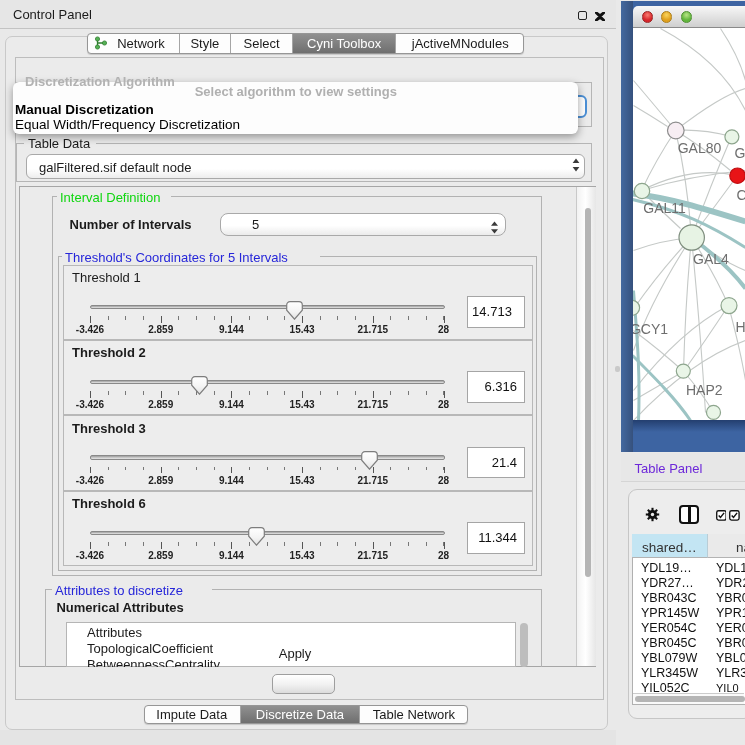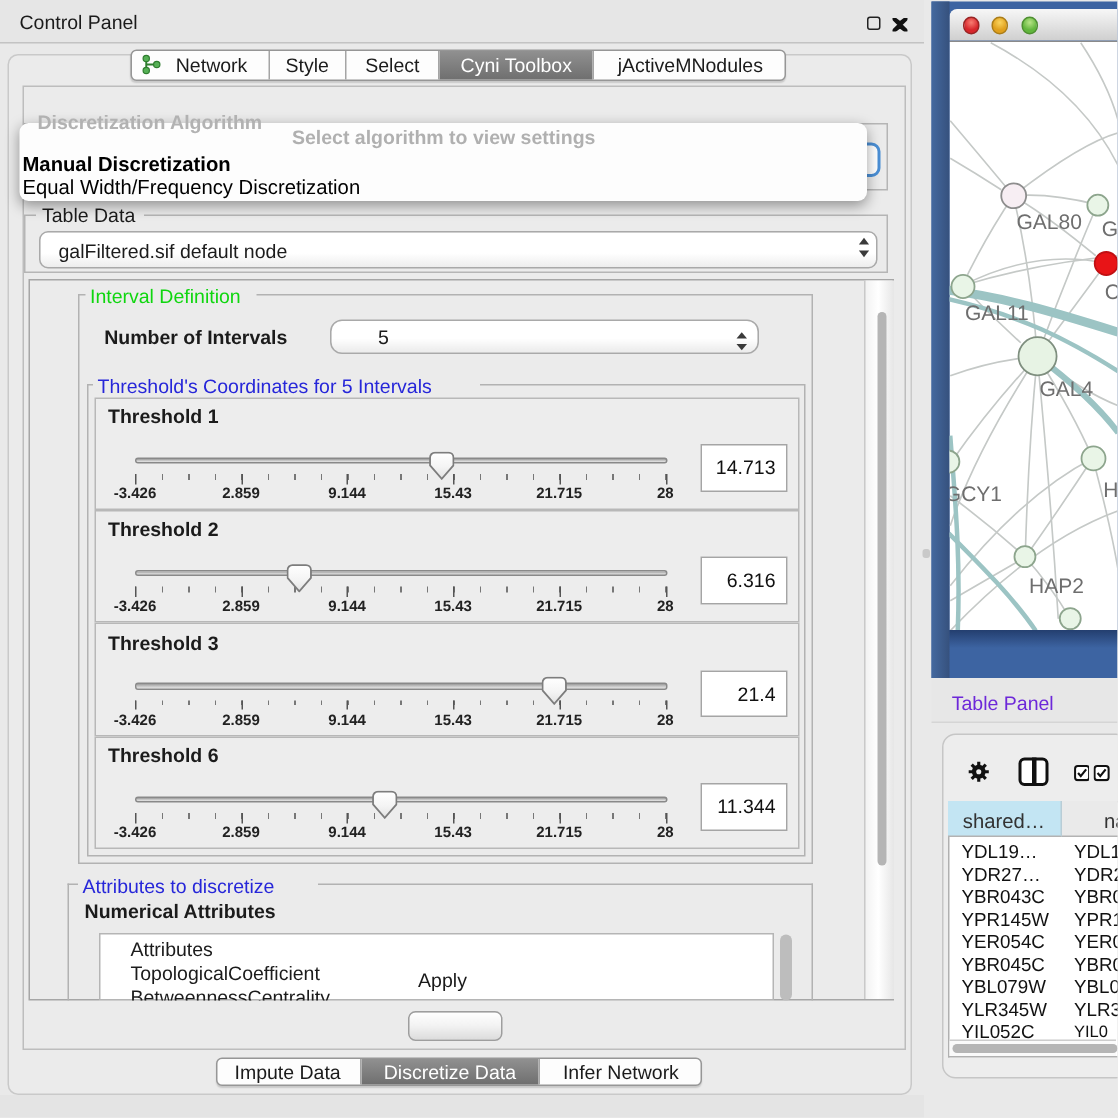--- a/index.html
+++ b/index.html
@@ -48,21 +48,21 @@
 <div class="abs" style="left:220px;top:213px;width:285.6px;height:23.3px;background:linear-gradient(#ffffff,#ffffff 55%,#ebebeb);border:1px solid #a9a9a9;border-radius:8px;"></div>
 <div class="abs" style="left:252px;top:217px;font-size:13px;line-height:16px;color:#1b1b1b;white-space:nowrap;">5</div>
 <svg class="abs" style="left:490px;top:220.5px" width="9" height="13" viewBox="0 0 9 13">
     <path d="M4.5 0.5 L8 4.7 H1 Z" fill="#3a3a3a"></path>
     <path d="M4.5 12.5 L8 8.3 H1 Z" fill="#3a3a3a"></path>
   </svg>
 <div class="abs" style="left:57.5px;top:256px;width:479px;height:314.8px;border:1px solid #b2b2b2;"></div>
 <div class="abs" style="left:62px;top:249.5px;width:258px;height:14px;background:#ebebeb;"></div>
 <div class="abs" style="left:65px;top:249.5px;font-size:13px;line-height:16px;color:#2626d9;white-space:nowrap;">Threshold's Coordinates for 5 Intervals</div>
 <div class="abs" style="left:63px;top:264.5px;width:469.5px;height:75.4px;border:1px solid #b8b8b8;background:#ededed;"></div>
-<div class="abs" style="left:72px;top:270.0px;font-size:13px;line-height:16px;color:#1b1b1b;font-weight:bold;white-space:nowrap;">Threshold 1</div>
+<div class="abs" style="left:72px;top:270.0px;font-size:13px;line-height:16px;color:#1b1b1b;font-weight:normal;white-space:nowrap;">Threshold 1</div>
 <div class="abs" style="left:90px;top:304.5px;width:354.5px;height:4.5px;background:linear-gradient(#9b9b9b,#c6c6c6 50%,#e6e6e6);border:1px solid #898989;border-radius:2px;"></div>
 <div class="abs" style="left:90px;top:316.0px;width:355.2px;height:3.6px;background:repeating-linear-gradient(90deg,#777 0,#777 1px,transparent 1px,transparent 17.675px);"></div>
 <div class="abs" style="left:90.0px;top:316.0px;width:1px;height:6.6px;background:#555;"></div>
 <div class="abs" style="left:160.7px;top:316.0px;width:1px;height:6.6px;background:#555;"></div>
 <div class="abs" style="left:231.4px;top:316.0px;width:1px;height:6.6px;background:#555;"></div>
 <div class="abs" style="left:302.1px;top:316.0px;width:1px;height:6.6px;background:#555;"></div>
 <div class="abs" style="left:372.8px;top:316.0px;width:1px;height:6.6px;background:#555;"></div>
 <div class="abs" style="left:443.5px;top:316.0px;width:1px;height:6.6px;background:#555;"></div>
 <div class="abs" style="left:90.0px;top:324.0px;transform:translateX(-50%);font-size:10px;font-weight:bold;color:#222;white-space:nowrap;">-3.426</div>
 <div class="abs" style="left:160.7px;top:324.0px;transform:translateX(-50%);font-size:10px;font-weight:bold;color:#222;white-space:nowrap;">2.859</div>
@@ -74,21 +74,21 @@
 <defs>
       <linearGradient id="thg1" x1="0" y1="0" x2="0" y2="1">
         <stop offset="0" stop-color="#ffffff"></stop>
         <stop offset="0.55" stop-color="#f4f4f4"></stop>
         <stop offset="1" stop-color="#e2e2e2"></stop>
       </linearGradient>
     </defs>
 <path d="M4 0.7 H13 A3.3 3.3 0 0 1 16.3 4 V9.2 L8.5 18.2 L0.7 9.2 V4 A3.3 3.3 0 0 1 4 0.7 Z" fill="url(#thg1)" stroke="#7d7d7d" stroke-width="1.2"></path>
   </svg>
 <div class="abs" style="left:467px;top:296.0px;width:58px;height:31.5px;background:#fff;border:1.5px solid #a5a5a5;"></div>
-<div class="abs" style="left:467px;top:304.0px;width:50px;text-align:right;font-size:13px;color:#111;">14.713</div>
+<div class="abs" style="left:467px;top:304.0px;width:50px;text-align:center;font-size:13px;color:#111;">14.713</div>
 <div class="abs" style="left:63px;top:339.9px;width:469.5px;height:75.4px;border:1px solid #b8b8b8;background:#ededed;"></div>
 <div class="abs" style="left:72px;top:345.4px;font-size:13px;line-height:16px;color:#1b1b1b;font-weight:bold;white-space:nowrap;">Threshold 2</div>
 <div class="abs" style="left:90px;top:379.9px;width:354.5px;height:4.5px;background:linear-gradient(#9b9b9b,#c6c6c6 50%,#e6e6e6);border:1px solid #898989;border-radius:2px;"></div>
 <div class="abs" style="left:90px;top:391.4px;width:355.2px;height:3.6px;background:repeating-linear-gradient(90deg,#777 0,#777 1px,transparent 1px,transparent 17.675px);"></div>
 <div class="abs" style="left:90.0px;top:391.4px;width:1px;height:6.6px;background:#555;"></div>
 <div class="abs" style="left:160.7px;top:391.4px;width:1px;height:6.6px;background:#555;"></div>
 <div class="abs" style="left:231.4px;top:391.4px;width:1px;height:6.6px;background:#555;"></div>
 <div class="abs" style="left:302.1px;top:391.4px;width:1px;height:6.6px;background:#555;"></div>
 <div class="abs" style="left:372.8px;top:391.4px;width:1px;height:6.6px;background:#555;"></div>
 <div class="abs" style="left:443.5px;top:391.4px;width:1px;height:6.6px;background:#555;"></div>
@@ -173,21 +173,21 @@
 <div class="abs" style="left:66px;top:621.5px;width:450px;height:45px;background:#fff;border:1px solid #b5b5b5;overflow:hidden;"></div>
 <div class="abs" style="left:87px;top:624.5px;font-size:13px;line-height:16px;color:#1b1b1b;white-space:nowrap;">Attributes</div>
 <div class="abs" style="left:87px;top:640.5px;font-size:13px;line-height:16px;color:#1b1b1b;white-space:nowrap;">TopologicalCoefficient</div>
 <div class="abs" style="left:87px;top:656.5px;font-size:13px;line-height:16px;white-space:nowrap;height:10px;overflow:hidden;">BetweennessCentrality</div>
 <div class="abs" style="left:519.5px;top:622.5px;width:8px;height:44px;background:#bdbdbd;border-radius:4px;"></div>
 <div class="abs" style="left:271.5px;top:674.3px;width:63.3px;height:19.8px;background:linear-gradient(#ffffff,#f2f2f2 50%,#dcdcdc);border:1px solid #9e9e9e;border-radius:5px;"></div>
 <div class="abs" style="left:271.5px;top:646px;width:47px;text-align:center;font-size:13px;color:#1a1a1a;">Apply</div>
 <div class="abs" style="left:143.6px;top:704.5px;width:324.3px;height:19px;background:#fdfdfd;border:1px solid #969696;border-radius:4px;box-shadow:0 1px 1px rgba(0,0,0,0.15);overflow:hidden;"></div>
 <div class="abs" style="left:143.6px;top:705.5px;width:96.30000000000001px;height:17px;text-align:center;font-size:13px;line-height:17.5px;color:#1b1b1b;">Impute Data</div>
 <div class="abs" style="left:239.9px;top:705.5px;width:119.1px;height:17px;background:linear-gradient(#909090,#6f6f6f);border-left:1px solid #a5a5a5;text-align:center;font-size:13px;line-height:17.5px;color:#fff;">Discretize Data</div>
-<div class="abs" style="left:359px;top:705.5px;width:108.89999999999998px;height:17px;border-left:1px solid #a5a5a5;text-align:center;font-size:13px;line-height:17.5px;color:#1b1b1b;">Infer Network</div>
+<div class="abs" style="left:359px;top:705.5px;width:108.89999999999998px;height:17px;border-left:1px solid #a5a5a5;text-align:center;font-size:13px;line-height:17.5px;color:#1b1b1b;">Table Network</div>
 <div class="abs" style="left:13.3px;top:82px;width:565px;height:51.5px;background:#fdfdfd;border-radius:6px;box-shadow:0 3px 9px rgba(0,0,0,0.38);"></div>
 <div class="abs" style="left:13.3px;top:84px;width:565px;text-align:center;font-size:13px;color:#b0b0b0;font-weight:bold;">Select algorithm to view settings</div>
 <div class="abs" style="left:15px;top:101.5px;font-size:13.5px;line-height:16.5px;color:#000;font-weight:bold;white-space:nowrap;">Manual Discretization</div>
 <div class="abs" style="left:15px;top:117px;font-size:13.5px;line-height:16.5px;color:#000;white-space:nowrap;">Equal Width/Frequency Discretization</div>
 <div class="abs" style="left:25px;top:73.5px;font-size:13px;line-height:16px;color:#b2b2b2;font-weight:bold;white-space:nowrap;">Discretization Algorithm</div>
 <div class="abs" style="left:620.5px;top:1px;width:124.5px;height:451.3px;background:#3d64a2;"></div>
 <div class="abs" style="left:620.5px;top:1px;width:12px;height:451.3px;background:linear-gradient(90deg,#44699f,#36517d);"></div>
 <div class="abs" style="left:632.5px;top:6px;width:112.5px;height:21.5px;background:linear-gradient(#f7f7f7,#cfcfcf);border-bottom:1px solid #8a8a8a;border-top-left-radius:5px;"></div>
 <div class="abs" style="left:641.5px;top:11.2px;width:11.6px;height:11.6px;border-radius:50%;background:radial-gradient(circle at 50% 30%,#f87d72,#d7262b 60%);border:1px solid #992424;"></div>
 <div class="abs" style="left:660.7px;top:11.2px;width:11.6px;height:11.6px;border-radius:50%;background:radial-gradient(circle at 50% 30%,#fad45e,#e0a01d 60%);border:1px solid #ab7d18;"></div>

